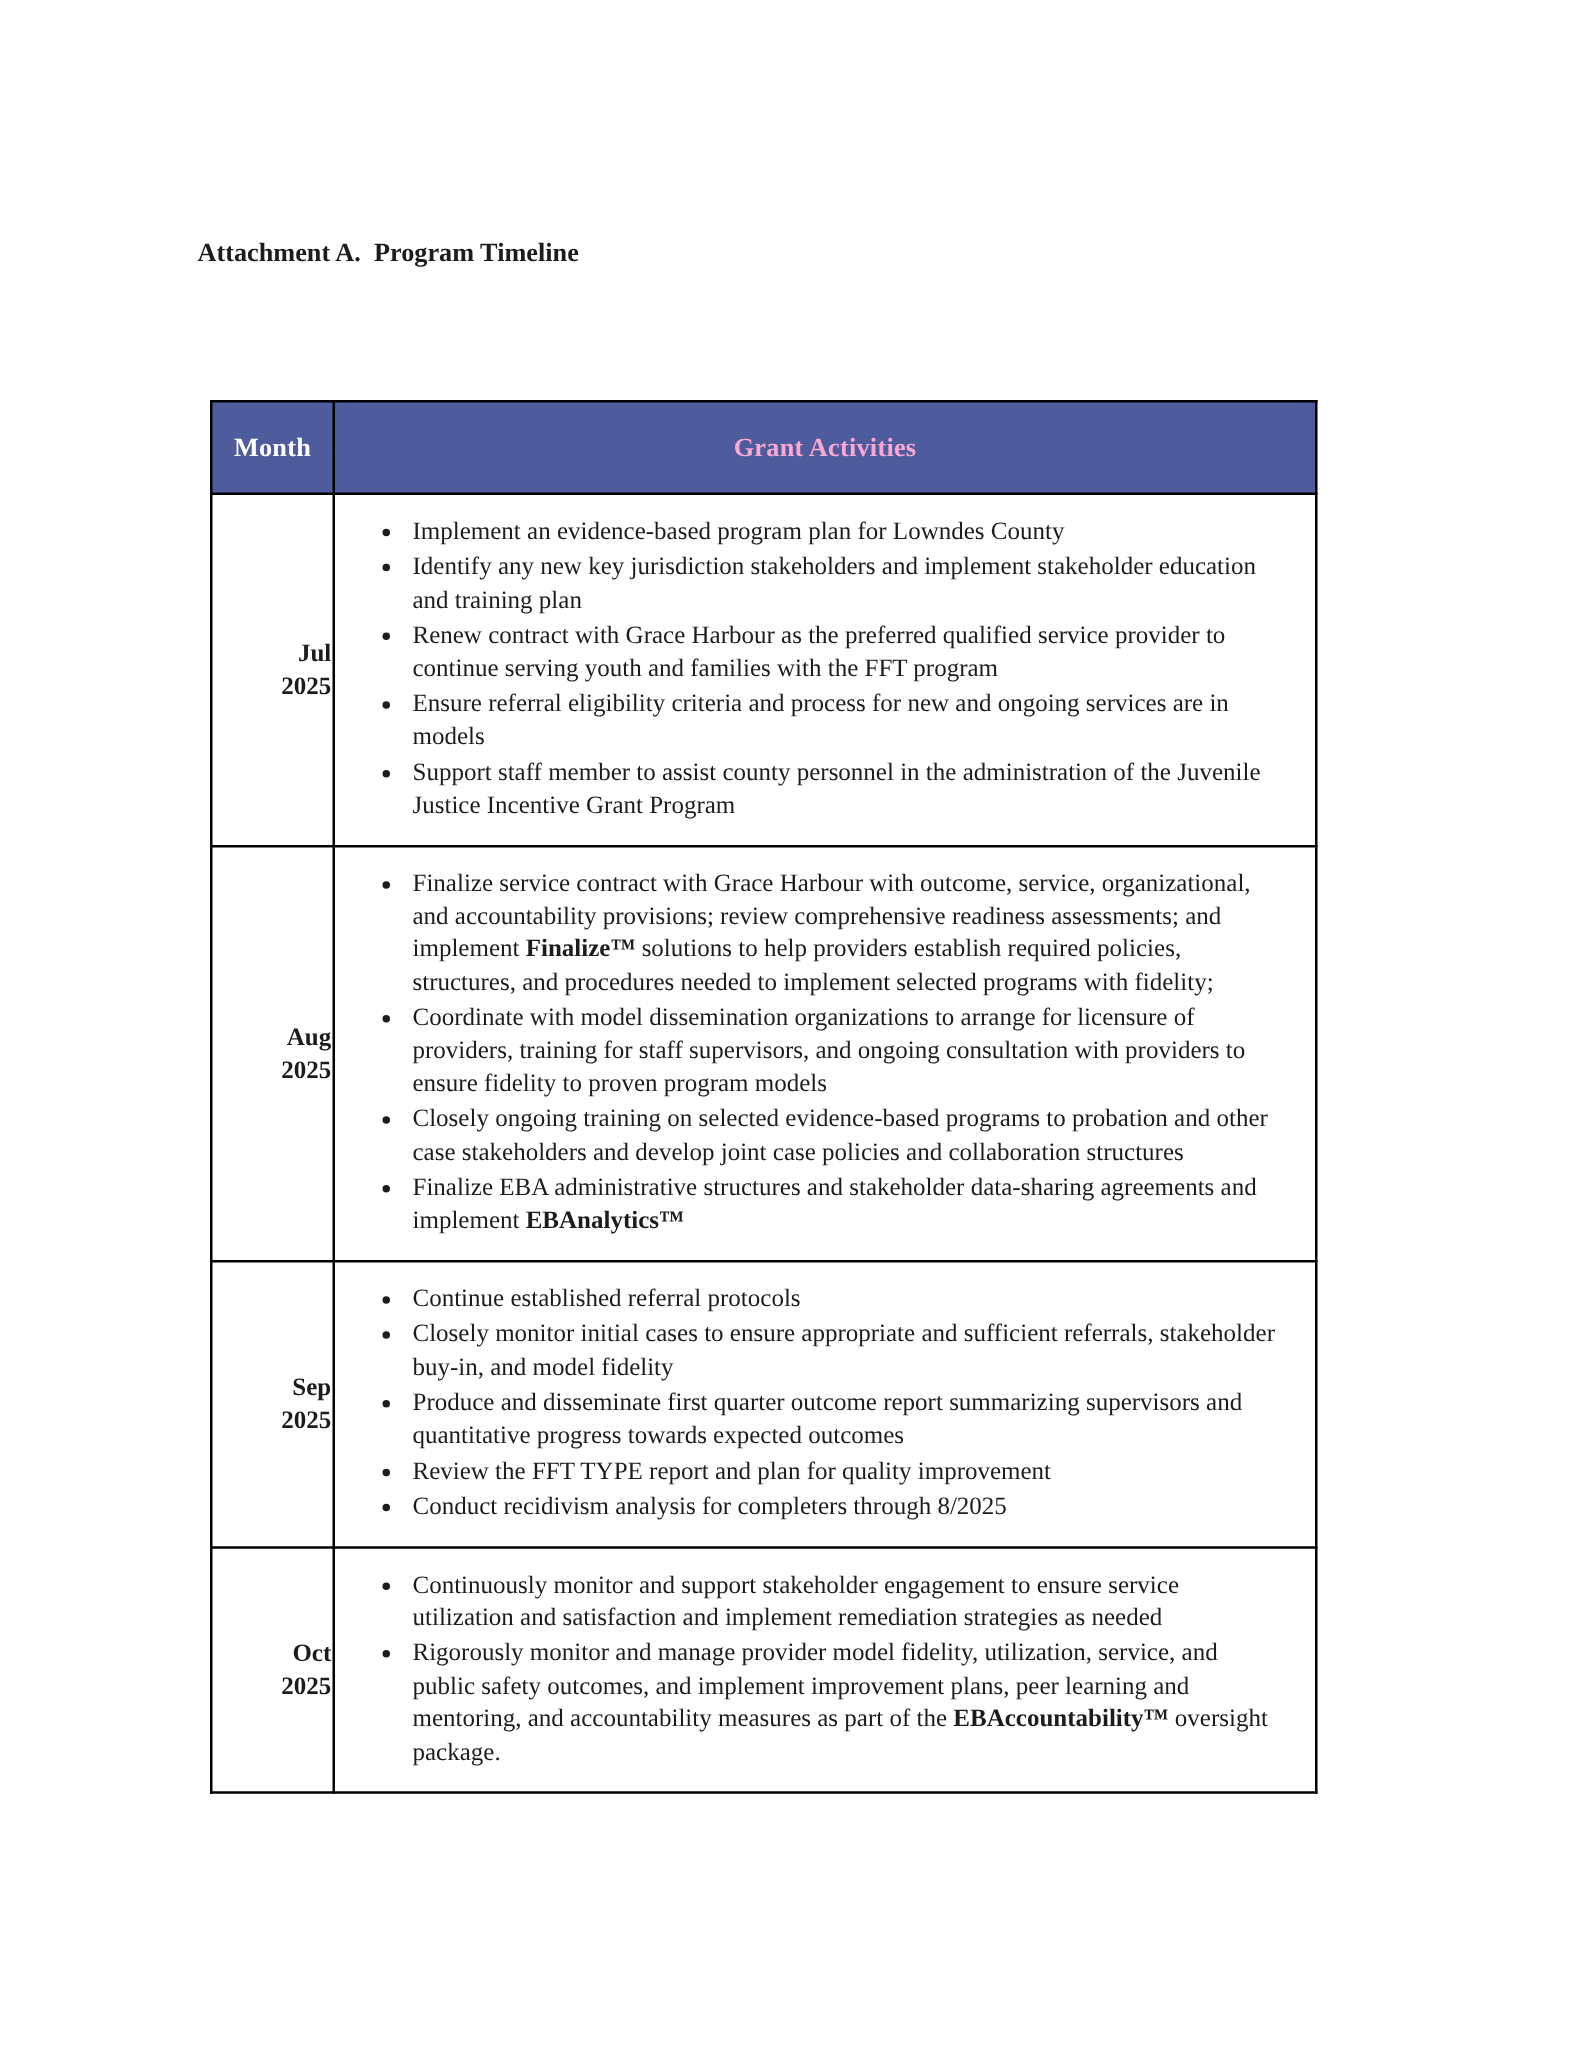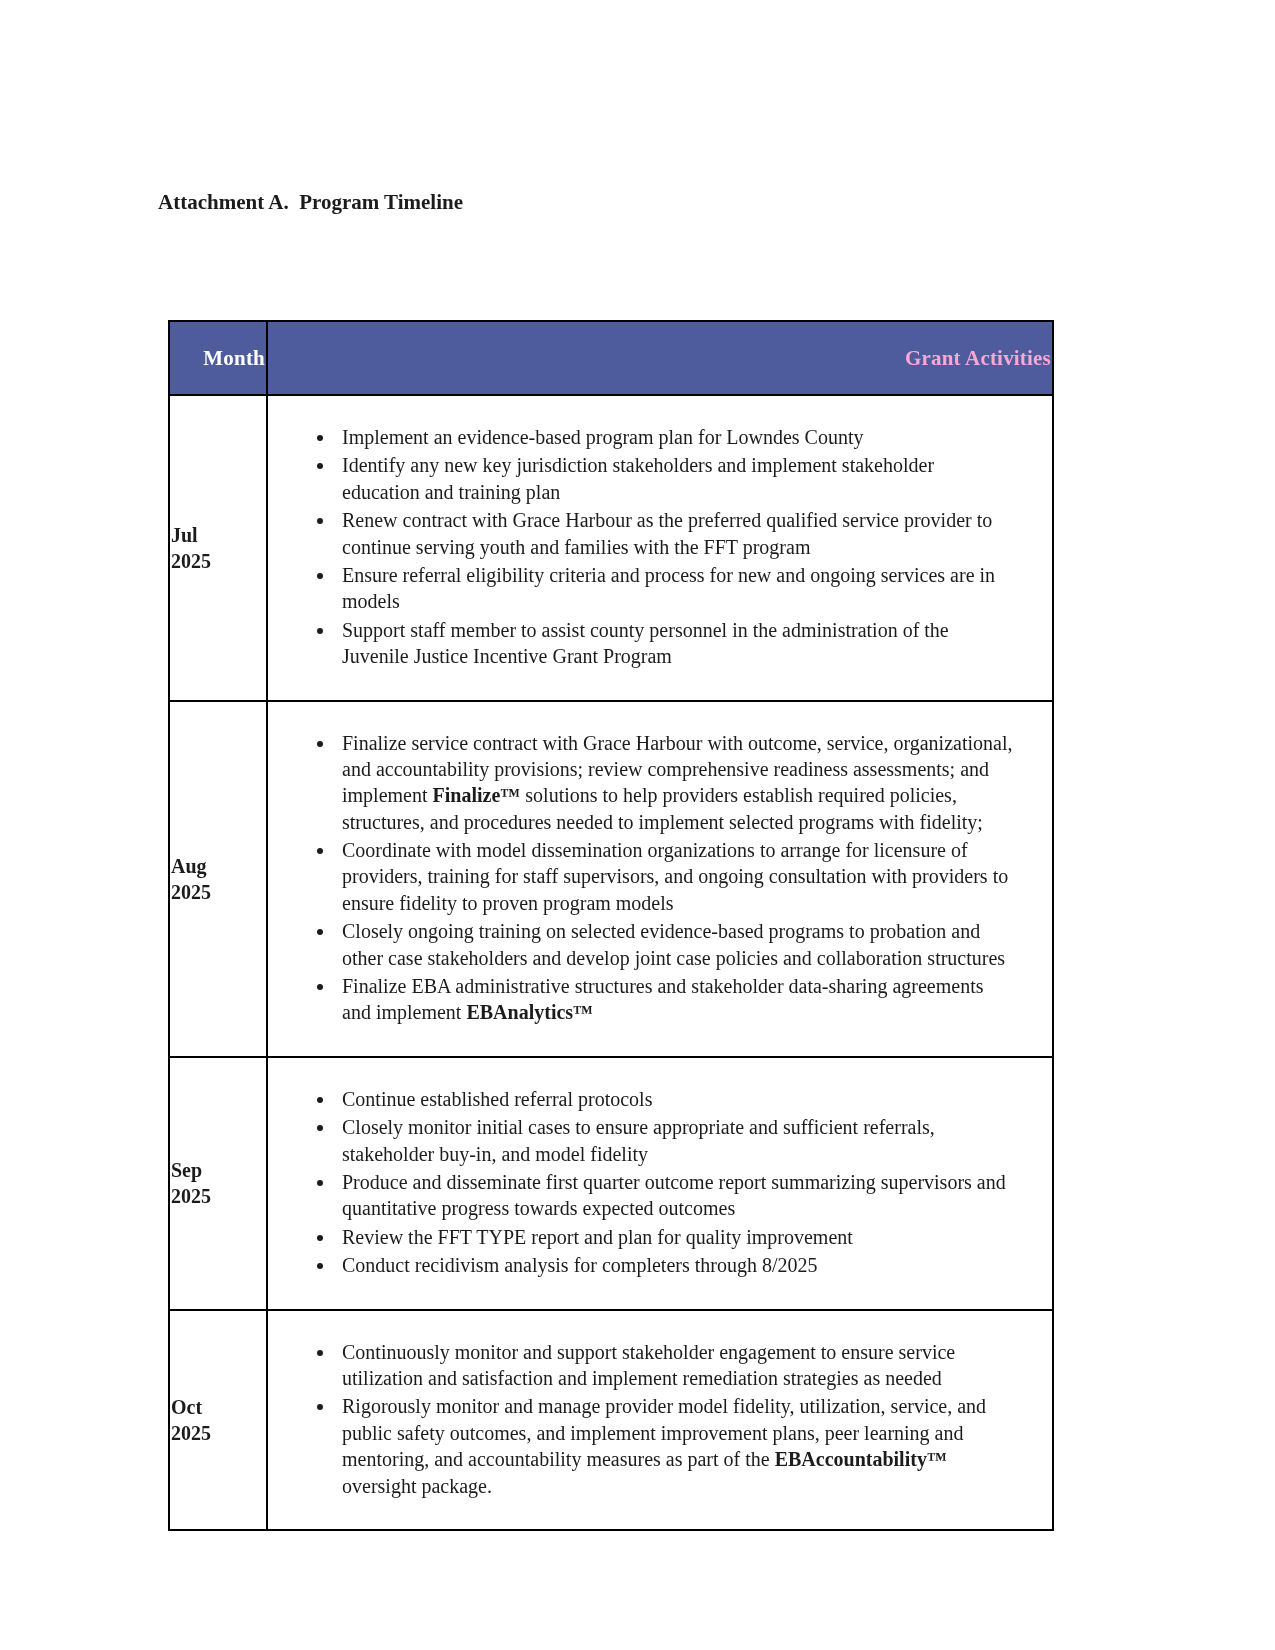--- a/index.html
+++ b/index.html
@@ -47,41 +47,41 @@
   }
   table.timeline th,
   table.timeline td {
     border: 2px solid #000000;
   }
   table.timeline thead th {
     color: #ffffff;
     font-weight: bold;
     font-size: 21px;
     height: 70px;
-    text-align: right;
+    text-align: center;
     vertical-align: middle;
     letter-spacing: 0.2px;
   }
   .col-month { width: 94px; }
   .col-activities { width: 782px; }
   td.month-cell {
-    text-align: left;
+    text-align: right;
     vertical-align: middle;
     font-weight: bold;
     font-size: 20px;
     line-height: 1.3;
     background: #ffffff;
   }
   td.activities-cell {
     vertical-align: top;
     padding: 12px 22px 14px 14px;
     background: #ffffff;
   }
   td.activities-cell ul {
-    margin: 16px;
+    margin: 4px;
     padding-left: 38px;
     list-style-type: disc;
   }
   td.activities-cell li {
     line-height: 1.32;
     padding-left: 6px;
     margin: 0 0 2px 0;
   }
   .seg-bold {
     font-weight: bold;

